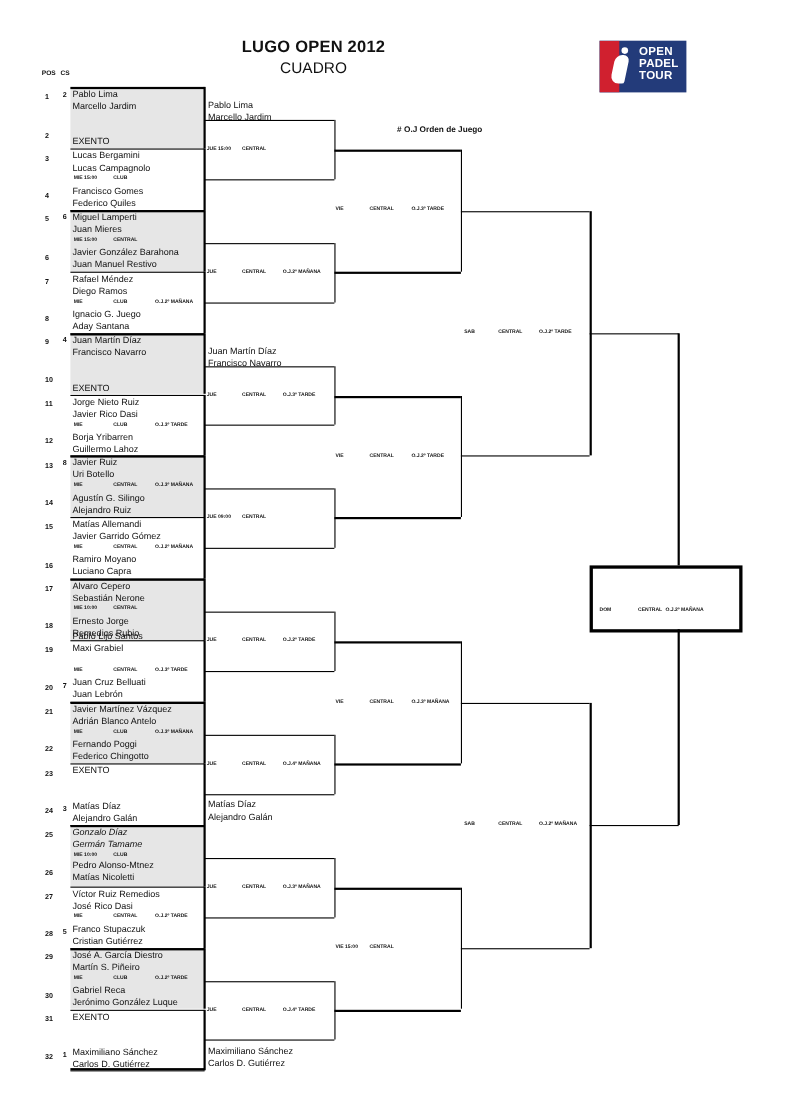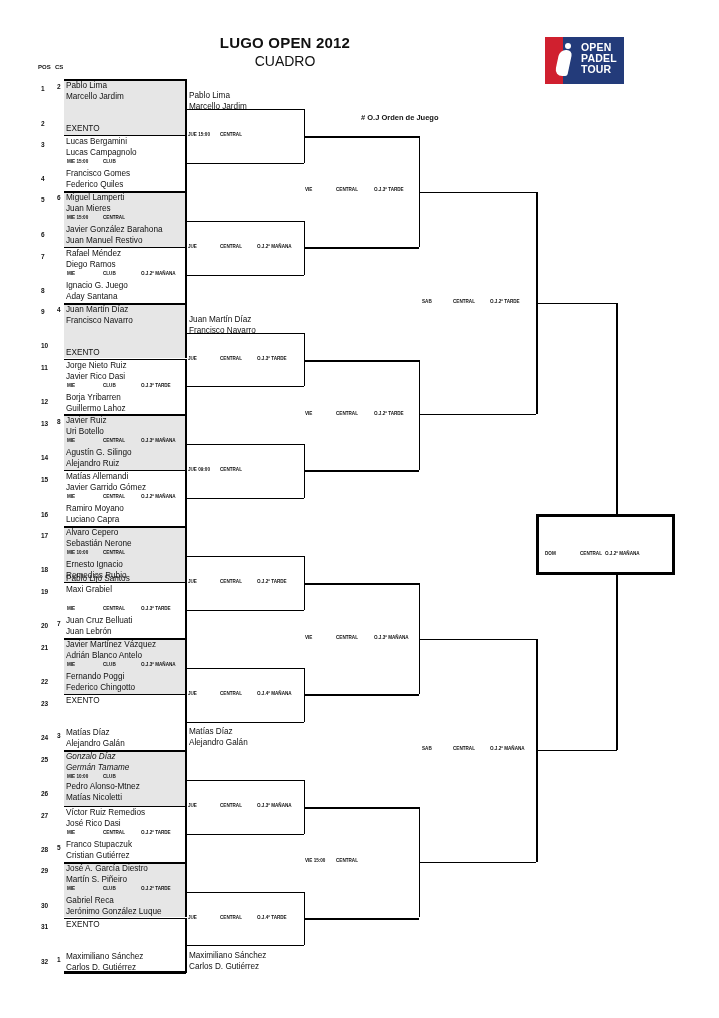--- a/index.html
+++ b/index.html
@@ -195,21 +195,21 @@
     </div>
     <div class="abs name" style="left:66px;top:503.3px;">
       <div>Ramiro Moyano</div>
       <div>Luciano Capra</div>
     </div>
     <div class="abs name" style="left:66px;top:527.2px;">
       <div>Alvaro Cepero</div>
       <div>Sebastián Nerone</div>
     </div>
     <div class="abs name" style="left:66px;top:559.2px;">
-      <div>Ernesto Ignacio</div>
+      <div>Ernesto Jorge</div>
       <div>Remedios Rubio</div>
     </div>
     <div class="abs name" style="left:66px;top:573px;">
       <div>Pablo Lijo Santos</div>
       <div>Maxi Grabiel</div>
     </div>
     <div class="abs name" style="left:66px;top:615.0999999999999px;">
       <div>Juan Cruz Belluati</div>
       <div>Juan Lebrón</div>
     </div>

